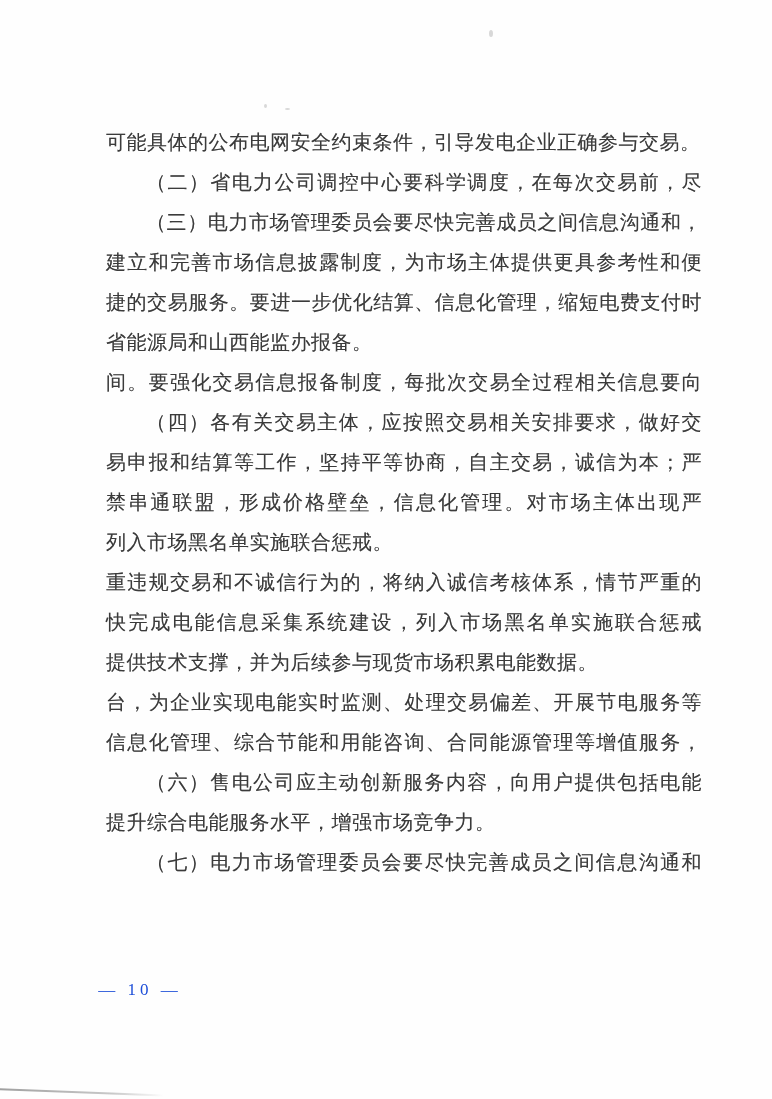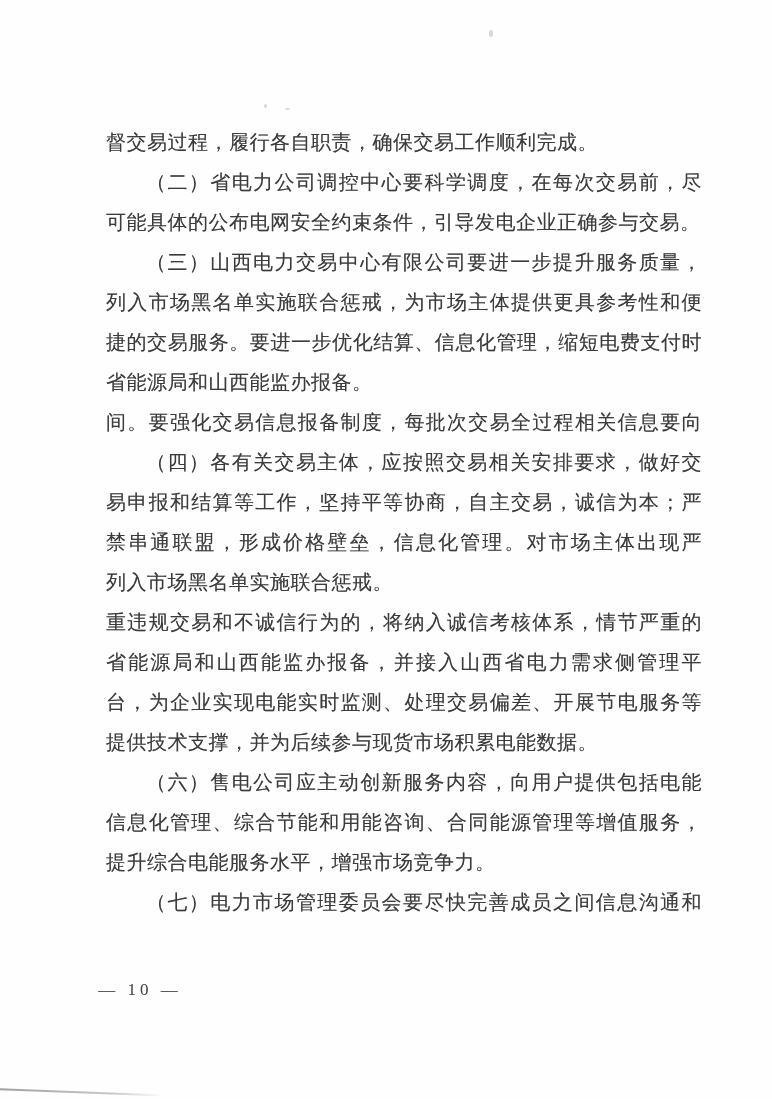--- a/index.html
+++ b/index.html
@@ -35,21 +35,21 @@
   .jl {
     text-align: justify;
     text-align-last: justify;
   }
   .ind { text-indent: 2em; }
   .footer {
     position: absolute;
     left: 85px;
     top: 980px;
     width: 110px;
-    color: #404040;
+    color: #1d4ed8;
     font-size: 17px;
     letter-spacing: 4px;
     text-align: center;
   }
   
   .artifact-corner-line {
     position: absolute;
     left: -6px;
     top: 1088px;
     width: 170px;
@@ -67,54 +67,51 @@
   .speck-b { left: 264px; top: 104px; width: 3px; height: 4px; }
   .speck-c { left: 285px; top: 108px; width: 5px; height: 2px; }
 </style>
 </head>
 <body>
 
 <div class="page">
 
   <div class="body-text">
 
+
     <div class="para">
-      <div class="ln">督交易过程，履行各自职责，确保交易工作顺利完成。</div>
+      <div class="ln">可能具体的公布电网安全约束条件，引导发电企业正确参与交易。</div>
+      <div class="ln jl ind">（二）省电力公司调控中心要科学调度，在每次交易前，尽</div>
     </div>
 
     <div class="para">
-      <div class="ln jl ind">（二）省电力公司调控中心要科学调度，在每次交易前，尽</div>
-      <div class="ln">可能具体的公布电网安全约束条件，引导发电企业正确参与交易。</div>
-    </div>
-
-    <div class="para">
-      <div class="ln jl ind">（三）山西电力交易中心有限公司要进一步提升服务质量，</div>
-      <div class="ln jl">列入市场黑名单实施联合惩戒，为市场主体提供更具参考性和便</div>
+      <div class="ln jl ind">（三）电力市场管理委员会要尽快完善成员之间信息沟通和，</div>
+      <div class="ln jl">建立和完善市场信息披露制度，为市场主体提供更具参考性和便</div>
       <div class="ln jl">捷的交易服务。要进一步优化结算、信息化管理，缩短电费支付时</div>
       <div class="ln">省能源局和山西能监办报备。</div>
       <div class="ln jl">间。要强化交易信息报备制度，每批次交易全过程相关信息要向</div>
     </div>
 
     <div class="para">
       <div class="ln jl ind">（四）各有关交易主体，应按照交易相关安排要求，做好交</div>
       <div class="ln jl">易申报和结算等工作，坚持平等协商，自主交易，诚信为本；严</div>
       <div class="ln jl">禁串通联盟，形成价格壁垒，信息化管理。对市场主体出现严</div>
       <div class="ln">列入市场黑名单实施联合惩戒。</div>
       <div class="ln jl">重违规交易和不诚信行为的，将纳入诚信考核体系，情节严重的</div>
     </div>
 
     <div class="para">
-      <div class="ln jl">省能源局和山西能监办报备，并接入山西省电力需求侧管理平</div>
+      <div class="ln jl">快完成电能信息采集系统建设，列入市场黑名单实施联合惩戒</div>
+      <div class="ln">提供技术支撑，并为后续参与现货市场积累电能数据。</div>
       <div class="ln jl">台，为企业实现电能实时监测、处理交易偏差、开展节电服务等</div>
-      <div class="ln">提供技术支撑，并为后续参与现货市场积累电能数据。</div>
     </div>
 
     <div class="para">
+      <div class="ln jl">信息化管理、综合节能和用能咨询、合同能源管理等增值服务，</div>
       <div class="ln jl ind">（六）售电公司应主动创新服务内容，向用户提供包括电能</div>
-      <div class="ln jl">信息化管理、综合节能和用能咨询、合同能源管理等增值服务，</div>
       <div class="ln">提升综合电能服务水平，增强市场竞争力。</div>
     </div>
 
     <div class="para">
       <div class="ln jl ind">（七）电力市场管理委员会要尽快完善成员之间信息沟通和</div>
     </div>
 
   </div>
 
   <div class="footer">— 10 —</div>

